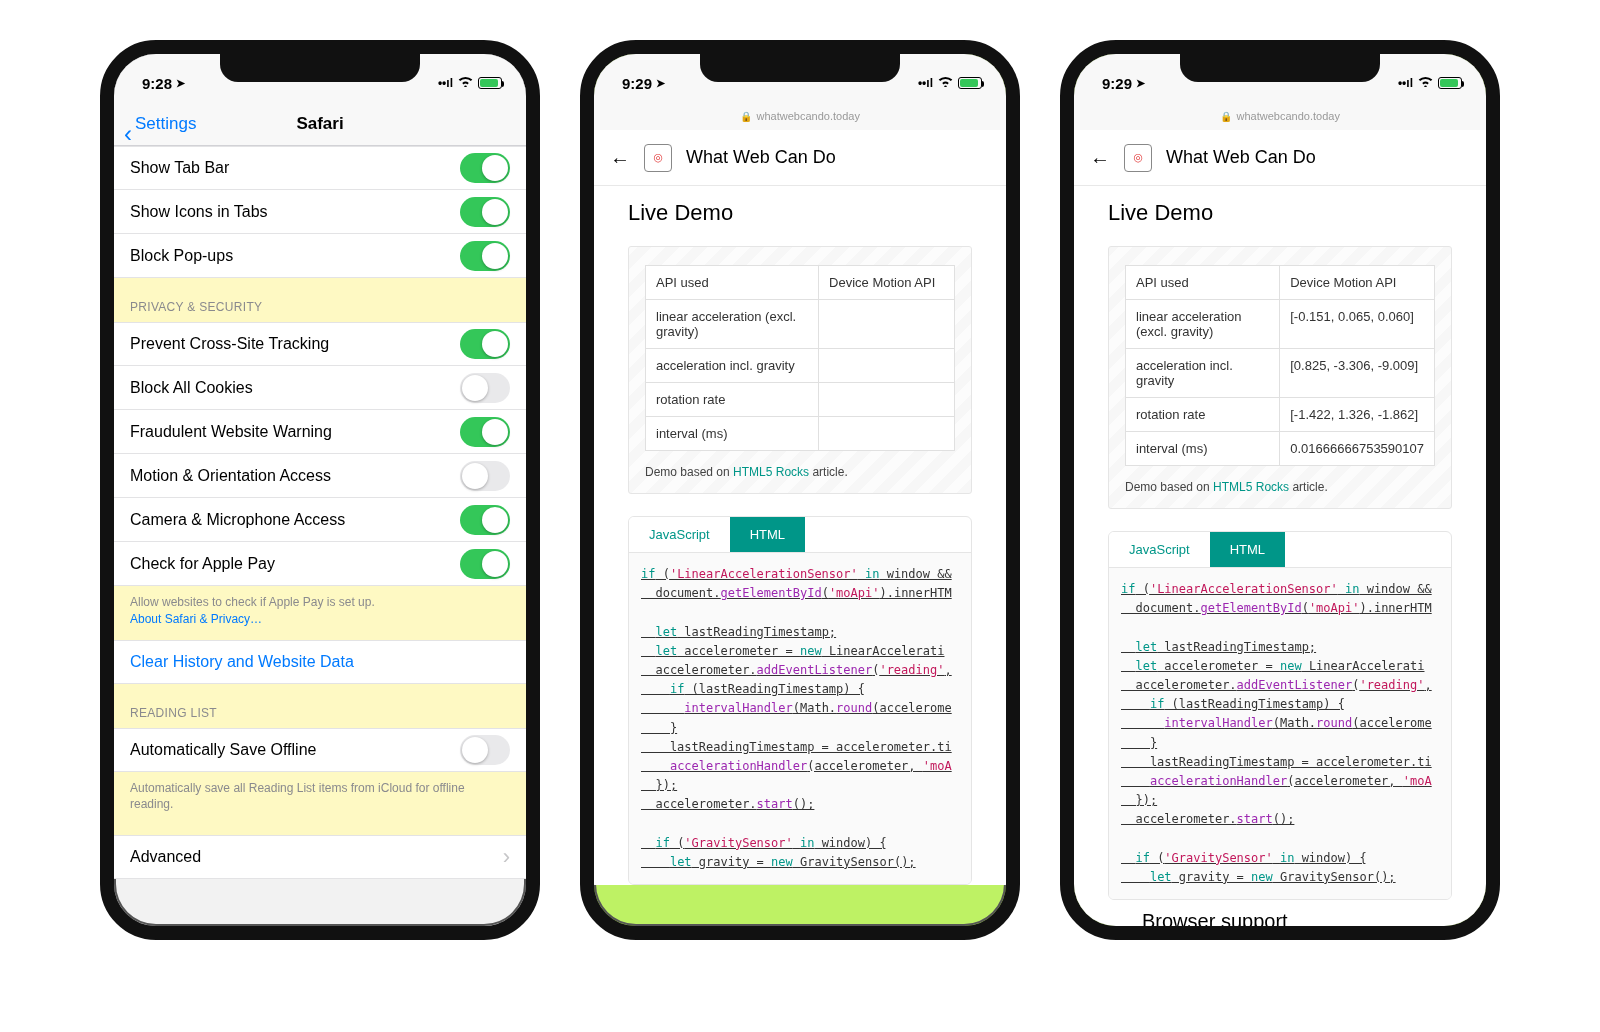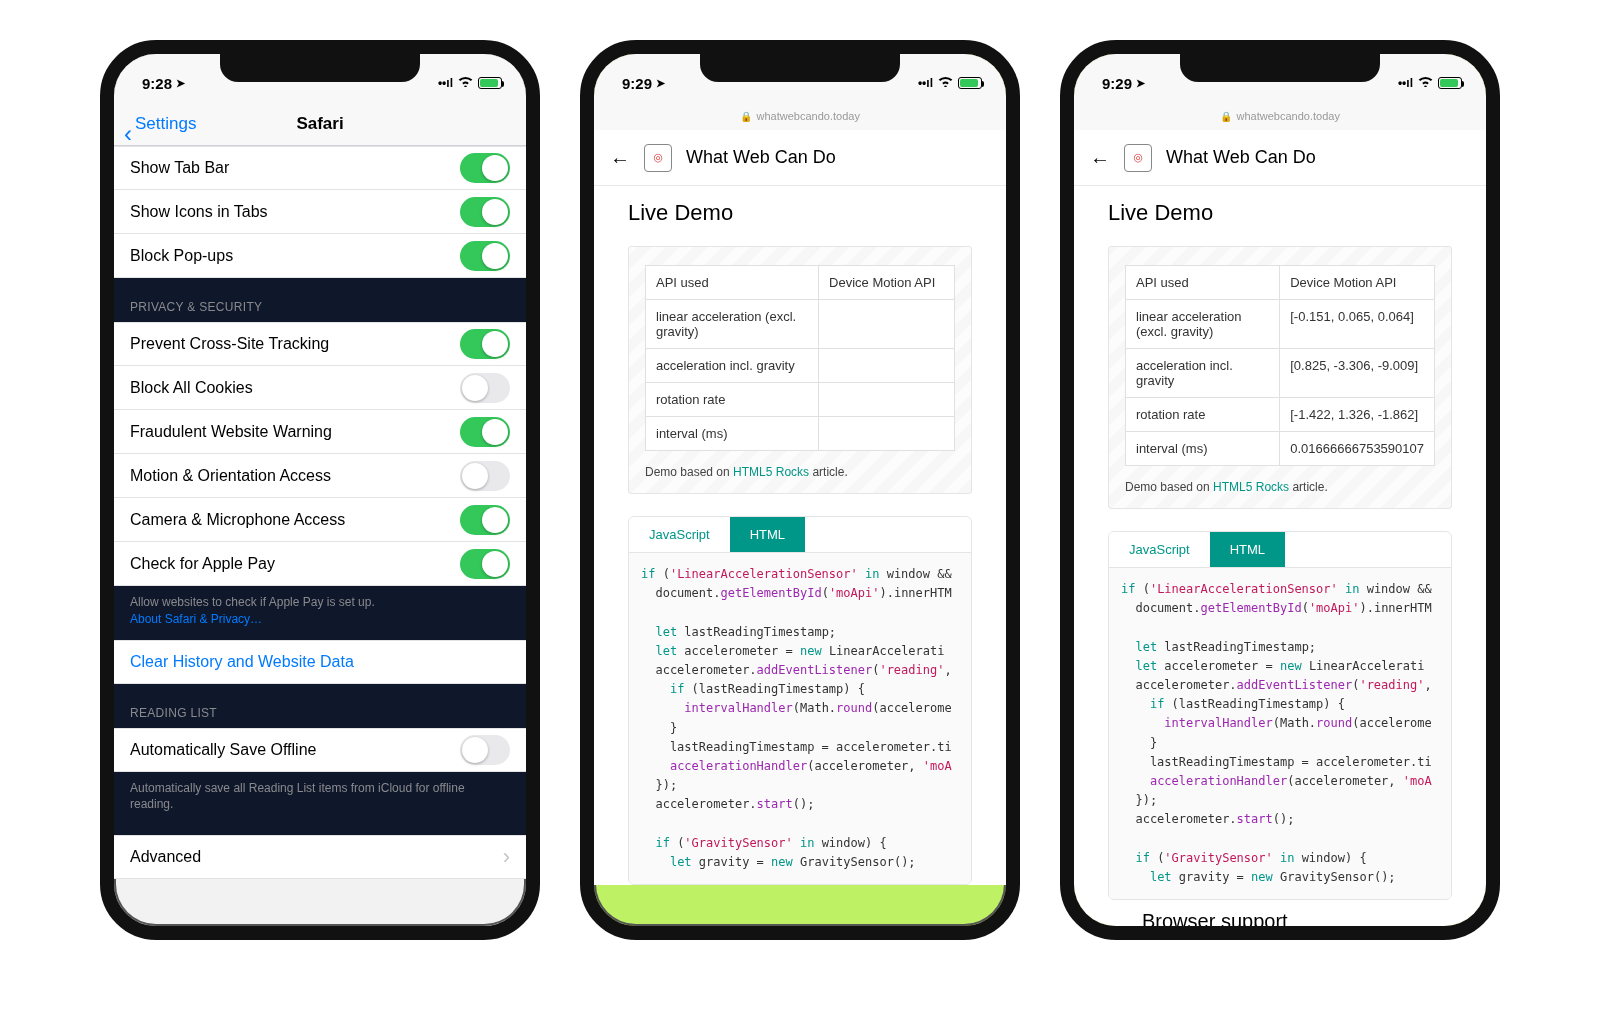--- a/index.html
+++ b/index.html
@@ -67,21 +67,21 @@
     padding: 0 10px;
   }
   .nav-back {
     display:flex; align-items:flex-end; gap:3px;
     color:#007aff; font-size:17px;
   }
   .nav-title {
     position:absolute; left:0; right:0; text-align:center;
     font-size:17px; font-weight:600;
   }
-  .list { background:#0f172a; }
+  .list { background:#fef9c3; }
   .section-header {
     padding: 22px 16px 8px 16px;
     font-size:12px; color:#8a8a8e; letter-spacing:0.3px;
     text-transform: uppercase;
   }
   .section-footer {
     padding: 8px 16px 12px 16px;
     font-size:12px; color:#8a8a8e; line-height:1.4;
   }
   .section-footer a { color:#007aff; text-decoration:none; }
@@ -159,20 +159,21 @@
   .code-tab {
     padding:10px 20px; font-size:13px; color:#009688;
     background:#fff;
   }
   .code-tab.active { background:#009688; color:#fff; }
   .code-block {
     font-family: Menlo, Consolas, monospace;
     font-size:12px; line-height:1.6; padding:12px;
     white-space:pre; overflow:hidden; color:#333;
     background:#fafafa;
+    text-decoration:underline;
   }
   .kw  { color:#009688; }   
   .str { color:#c2185b; }   
   .fn  { color:#9c27b0; }
 
   .browser-support {
     font-size:20px; margin-top:10px; padding-left:34px;
   }
 
   
@@ -421,21 +422,21 @@
       <div class="demo-title">Live Demo</div>
       <div class="demo-card">
         <table class="demo-table">
           <tbody>
               <tr>
                 <td>API used</td>
                 <td>Device Motion API</td>
               </tr>
           <tr>
                 <td>linear acceleration (excl. gravity)</td>
-                <td>[-0.151, 0.065, 0.064]</td>
+                <td>[-0.151, 0.065, 0.060]</td>
               </tr>
           <tr>
                 <td>acceleration incl. gravity</td>
                 <td>[0.825, -3.306, -9.009]</td>
               </tr>
           <tr>
                 <td>rotation rate</td>
                 <td>[-1.422, 1.326, -1.862]</td>
               </tr>
           <tr>

